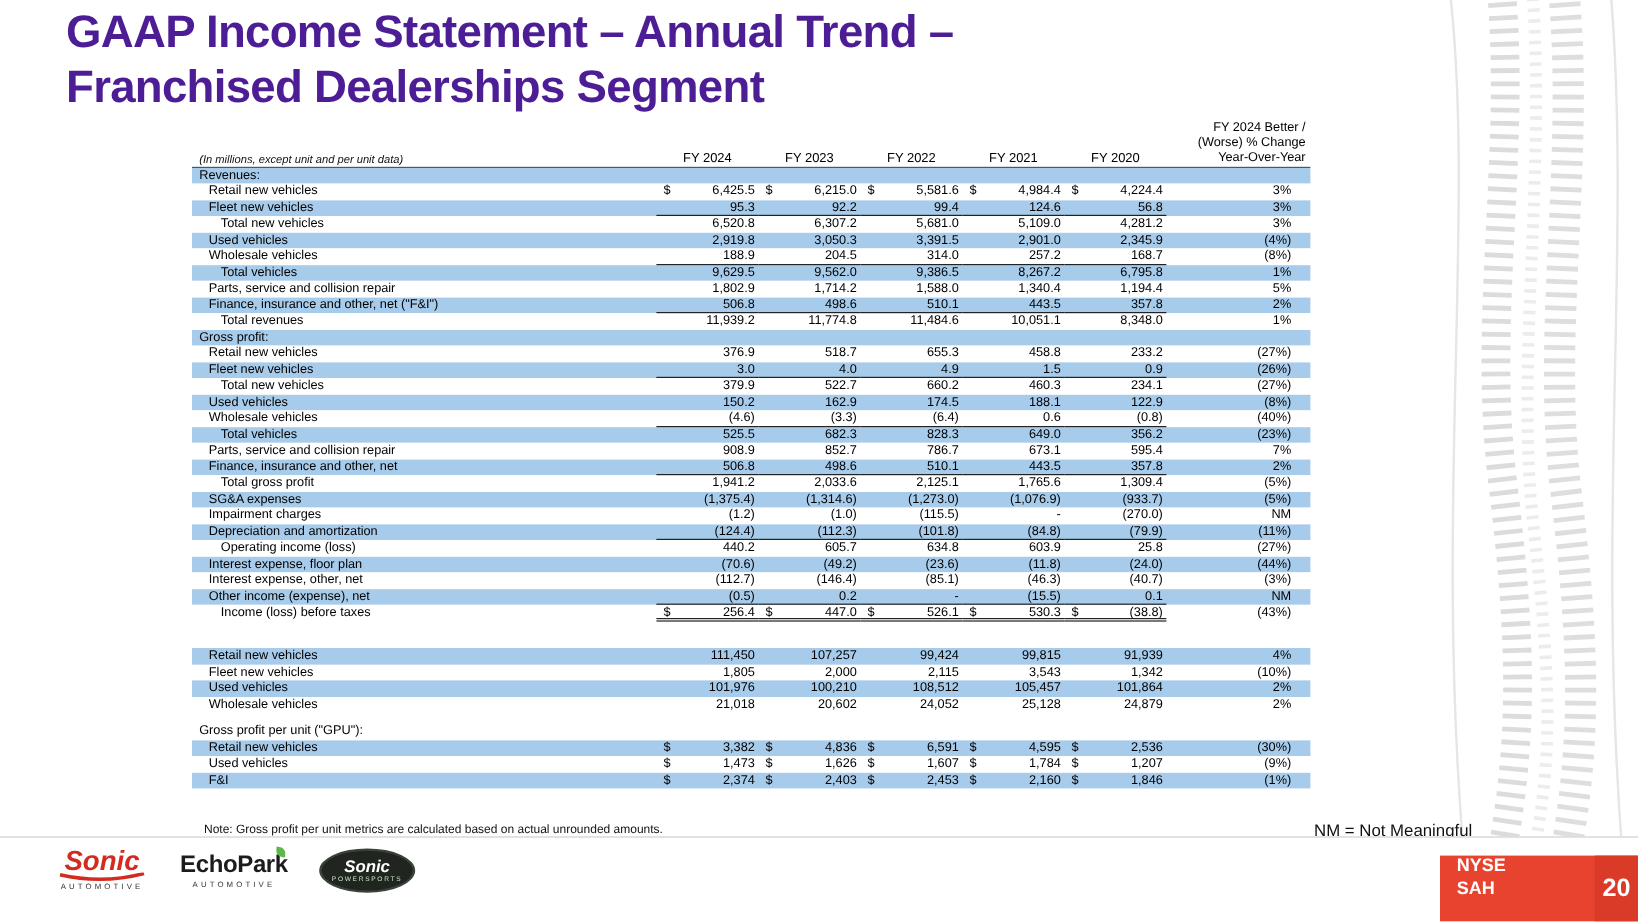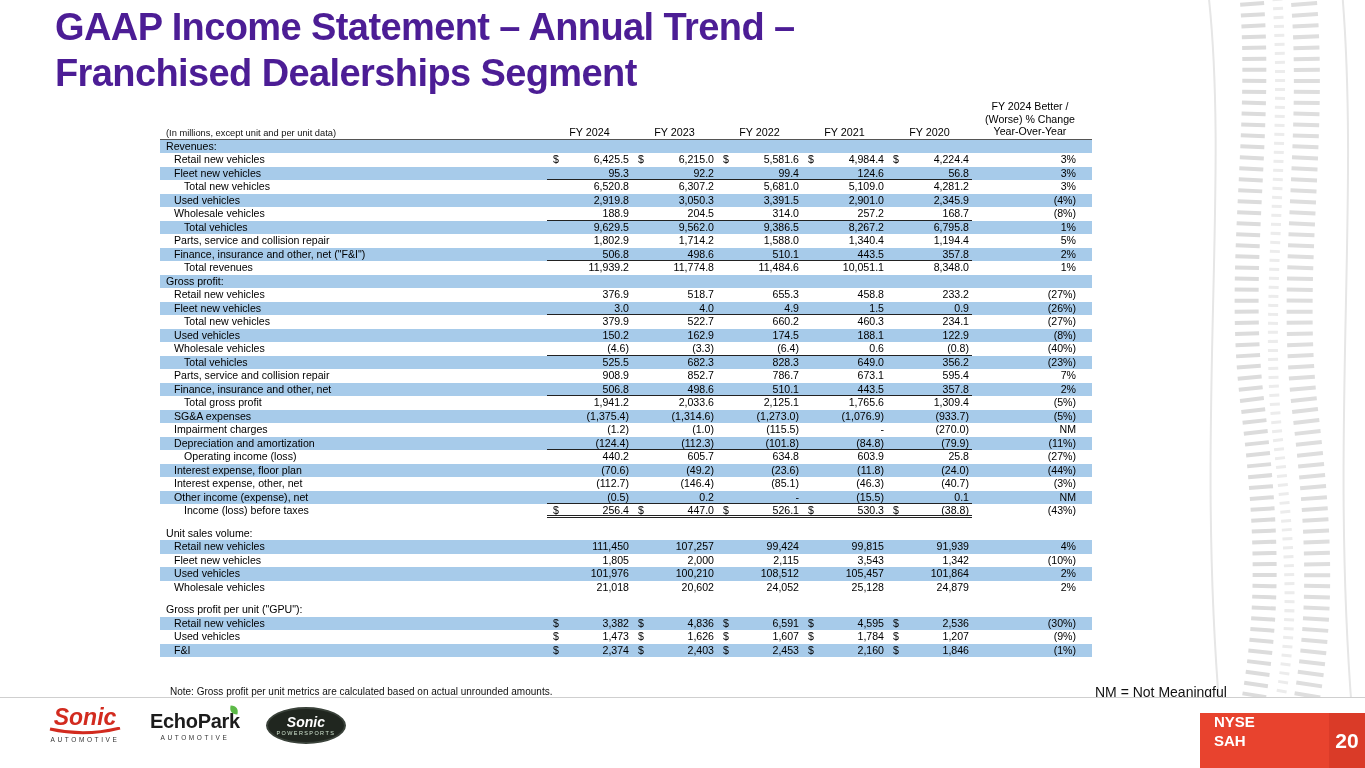--- a/index.html
+++ b/index.html
@@ -10,23 +10,23 @@
   
   .decor { position:absolute; top:0; right:0; width:175px; height:712px; pointer-events:none; }
 
   
   .title { position:absolute; left:55px; top:4px; font-size:38px; font-weight:bold;
            color:#4c1d95; line-height:46px; letter-spacing:-0.6px; }
 
   
   .table-wrap { position:absolute; left:160px; top:100px; width:932px; color:#000; }
   .thead { display:flex; align-items:flex-end; border-bottom:1px solid #555; padding-bottom:1px; }
-  .lab-head { width:387px; padding-left:6px; font-size:9.3px; color:#111; }
+  .lab-head { width:387px; padding-left:6px; font-size:9.3px; color:#111;font-style:italic; }
   .col-head { width:85px; text-align:center; font-size:10.8px; }
-  .change-head { width:120px; text-align:center; font-size:10.6px; line-height:12.6px; padding-right:4px; }
+  .change-head { width:120px; text-align:right; font-size:10.6px; line-height:12.6px; padding-right:4px; }
 
   .trow { display:flex; height:13.5px; line-height:13.5px; font-size:10.6px; background:#fff; }
   .trow.shade { background:var(--stripe,#A7CBEA); }
   .trow.spacer { height:9px; background:#fff; }
   .cell { overflow:hidden; white-space:nowrap; }
   .label { width:387px; padding-left:6px; }
   .label.ind1 { padding-left:14px; }
   .label.ind2 { padding-left:24px; }
   .val { width:85px; display:flex; }
   .val .dollar { padding-left:6px; width:14px; text-align:left; }
@@ -764,21 +764,20 @@
             <span class="num">530.3</span>
           </div>
           <div class="cell val ul2">
             <span class="dollar">$</span>
             <span class="num">(38.8)</span>
           </div>
           <div class="cell change">(43%)</div>
         </div>
         <div class="trow spacer"></div>
         <div class="trow">
-          <div class="cell label">Unit sales volume:</div>
           <div class="cell val">
             <span class="dollar"></span>
             <span class="num"></span>
           </div>
           <div class="cell val">
             <span class="dollar"></span>
             <span class="num"></span>
           </div>
           <div class="cell val">
             <span class="dollar"></span>

